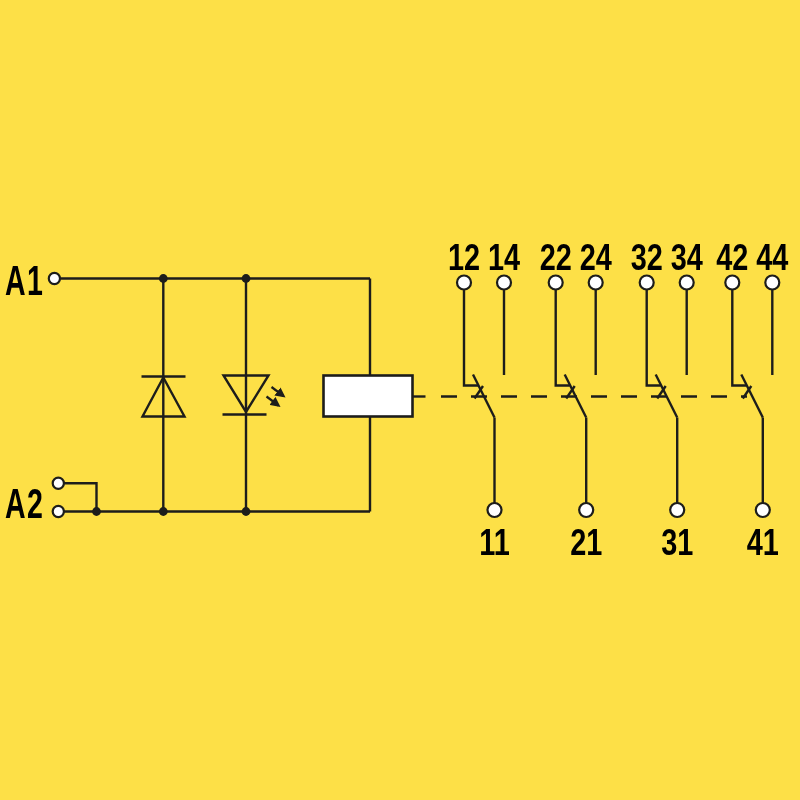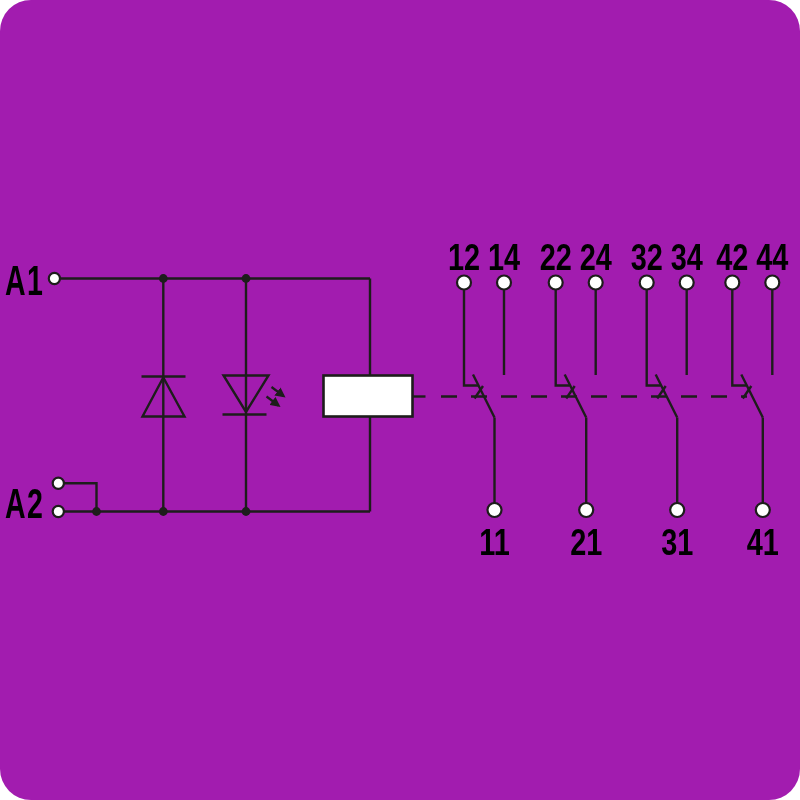--- a/index.html
+++ b/index.html
@@ -7,22 +7,21 @@
     padding: 0;
     width: 800px;
     height: 800px;
     background: #ffffff;
     overflow: hidden;
   }
   .stage {
     position: relative;
     width: 800px;
     height: 800px;
-    background: #a21caf;
-    border-radius: 31px;
+    background: #fde047;
   }
   svg { display: block; }
   .wire {
     fill: none;
     stroke: #1d1d1b;
     stroke-width: 2.4;
     stroke-linecap: butt;
     stroke-linejoin: miter;
   }
   .wire-dashed {

